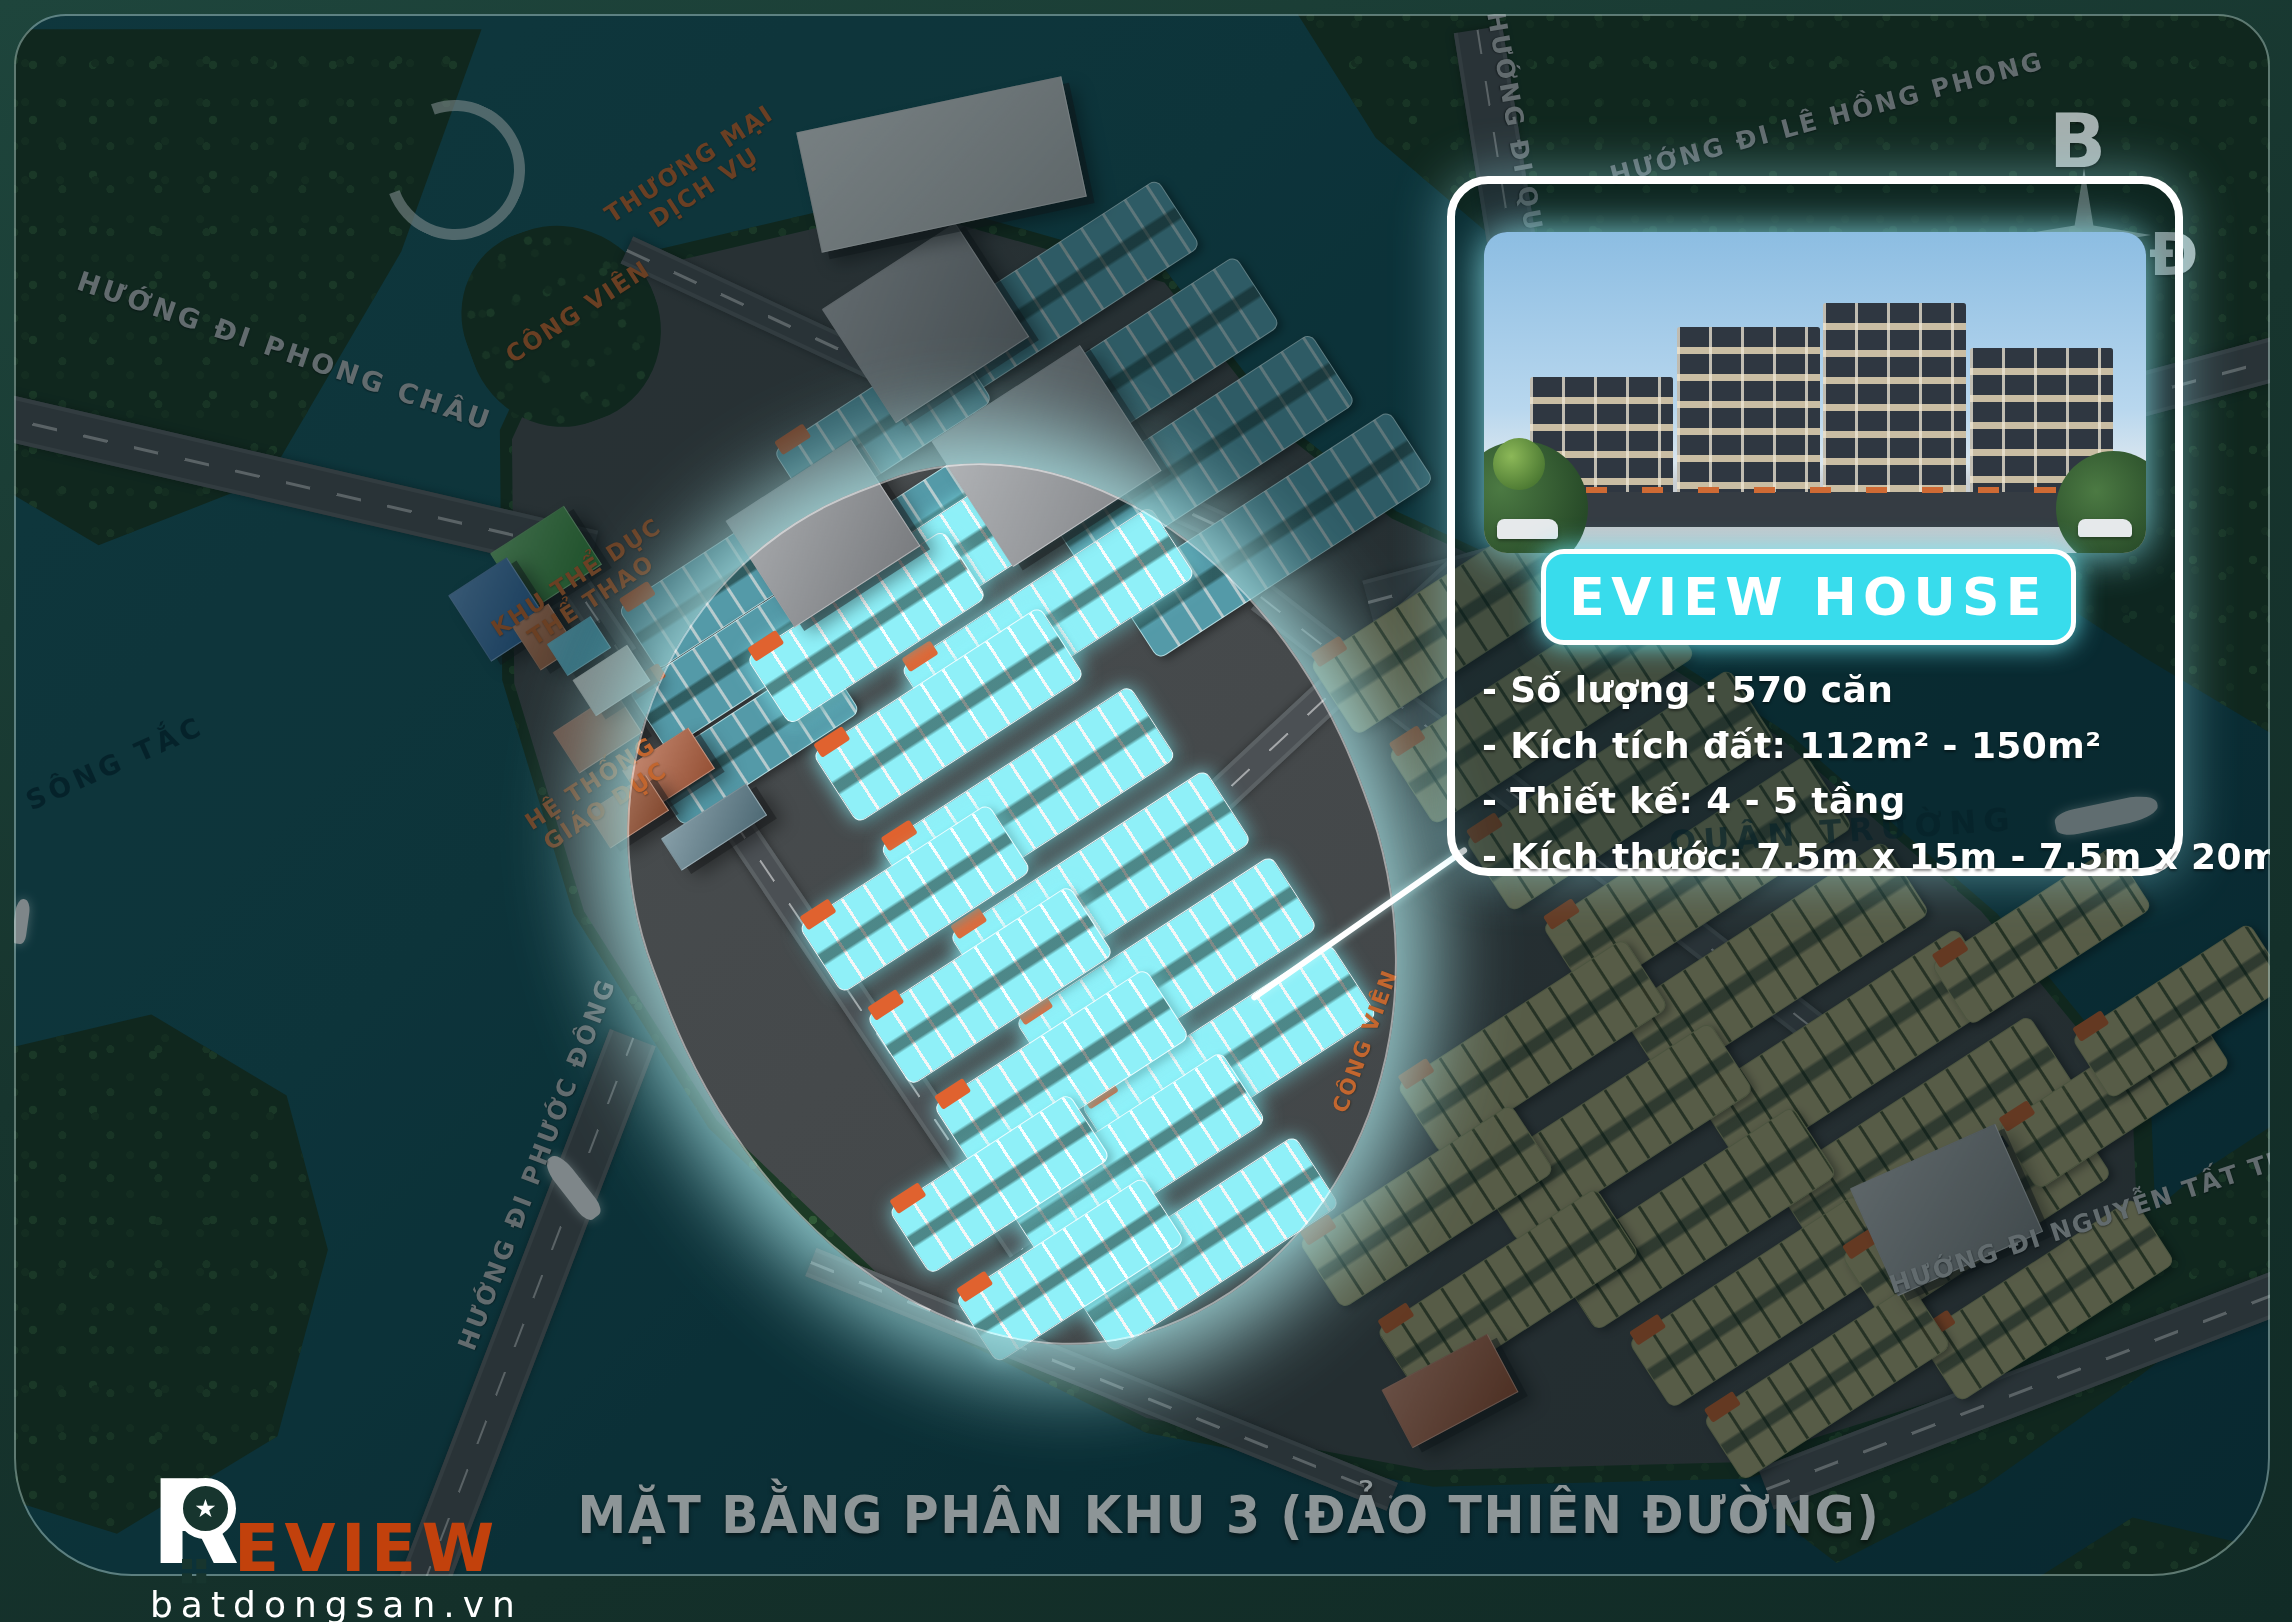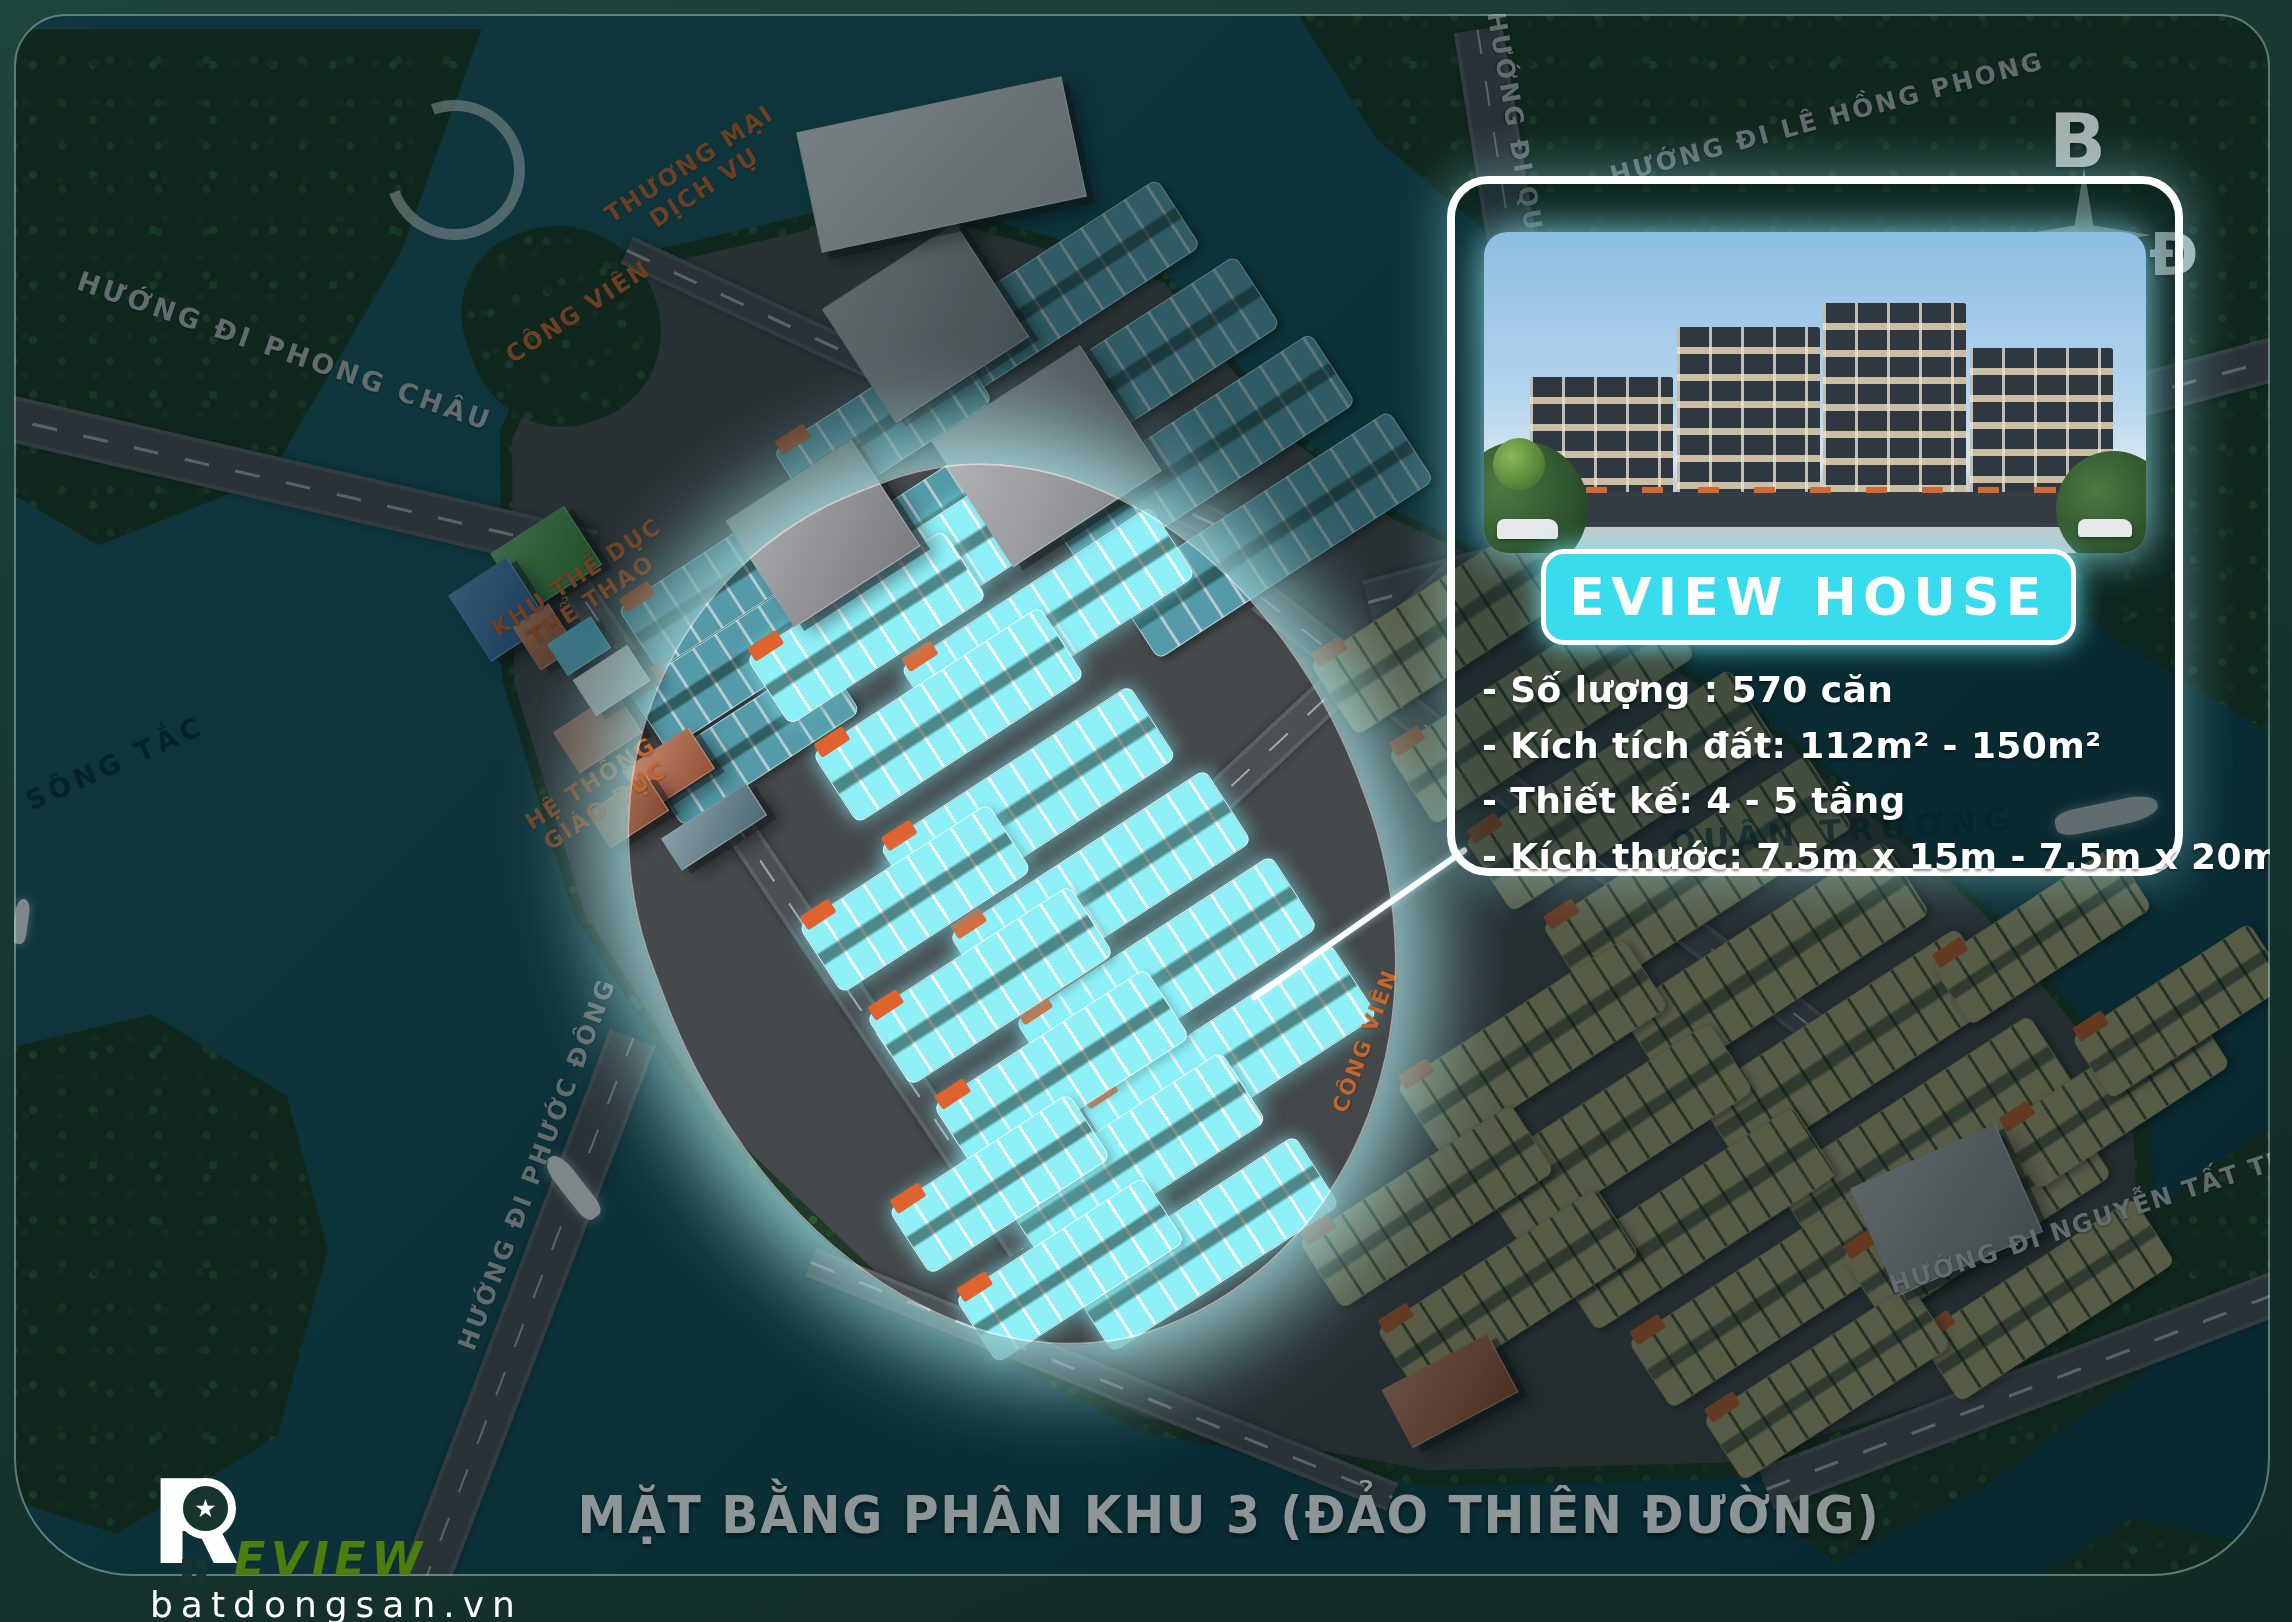--- a/index.html
+++ b/index.html
@@ -107,21 +107,21 @@
         color:#8d9597;letter-spacing:1.8px;white-space:nowrap;text-shadow:0 2.7px 4.5px rgba(0,0,0,.5);z-index:95;}
   #logo{left:150px;top:1476px;z-index:96;}
   #logo-row{display:flex;align-items:flex-end;}
   #logo-r{position:relative;width:84px;height:104px;}
   #logo-r .rchar{font-size:116px;line-height:93px;font-weight:bold;color:#fff;}
   #logo-ring{position:absolute;left:25px;top:1.8px;width:45px;height:45px;border:8px solid #fff;border-radius:50%;
         background:#17352e;display:flex;align-items:center;justify-content:center;}
   #logo-ring span{color:#fff;font-size:25px;line-height:1;}
   #logo-win{position:absolute;left:32px;bottom:10.7px;width:9.9px;height:9.9px;background:#17352e;
         box-shadow:14.3px 0 0 #17352e,0 14.3px 0 #17352e,14.3px 14.3px 0 #17352e;}
-  #logo-eview{font-size:46px;font-weight:bold;color:#4d7c0f;letter-spacing:5.4px;line-height:.92;font-style:italic;}
+  #logo-eview{font-size:66px;font-weight:bold;color:#c2410c;letter-spacing:5.4px;line-height:.92;}
   #logo-domain{font-size:36px;color:#fff;letter-spacing:8px;margin-top:3.6px;font-weight:500;}
 </style>
 </head>
 <body>
 
 <div id="panel">
   <div id="world">
     <div class="abs" id="water"></div>
     <div class="abs veg" id="land-tl"></div>
     <div class="abs veg" id="land-tr"></div>

